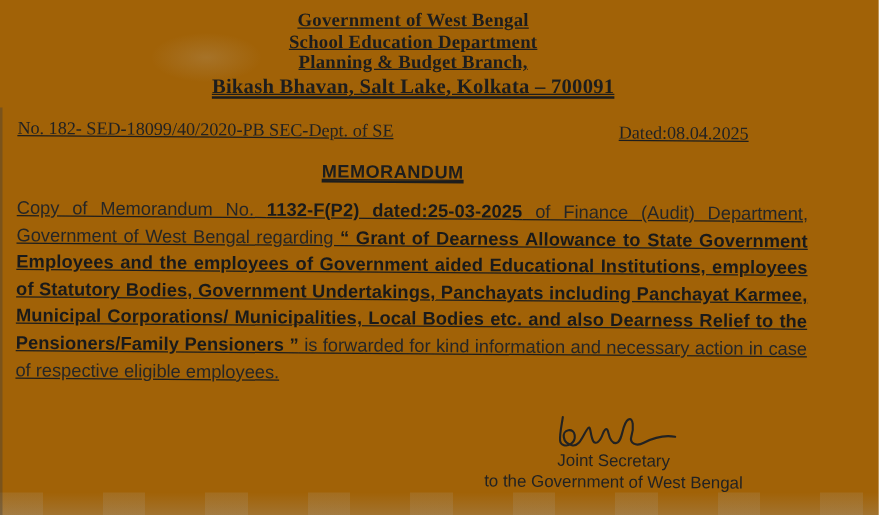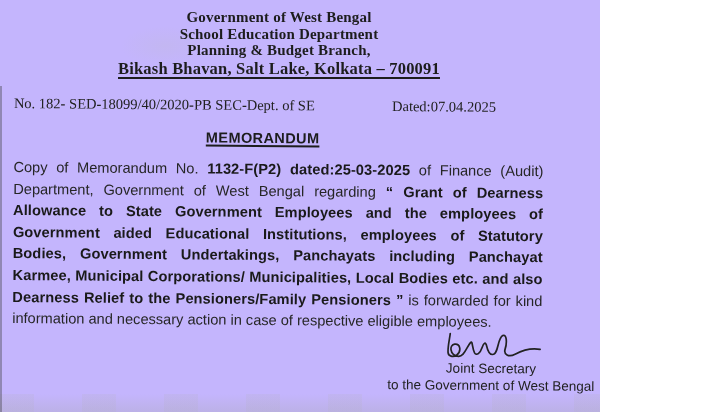--- a/index.html
+++ b/index.html
@@ -1,23 +1,24 @@
 <!DOCTYPE html>
 <html><head>
 <meta charset="utf-8">
 <style>
   html,body { margin:0; padding:0; }
   .page {
     position: relative;
-    width: 600px;
+    width: 703px;
     height: 412px;
-    background: #c4b5fd;
+    background: #a16207;
     color: #1d1d1d;
     overflow: hidden;
     box-sizing: border-box;
+    text-decoration: underline;
   }
   
   .scan-noise-bottom {
     position: absolute; left:0; right:0; bottom:0; height:18px;
     background:
       repeating-linear-gradient(90deg, rgba(175,175,175,.14) 0 34px, rgba(255,255,255,0) 34px 82px),
       linear-gradient(to top, rgba(165,165,165,.25), rgba(255,255,255,0));
     pointer-events:none;
   }
   .scan-edge-left {
@@ -112,21 +113,21 @@
   <div class="letterhead">
     <div class="h-line">Government of West Bengal</div>
     <div class="h-line">School Education Department</div>
     <div class="h-line">Planning &amp; Budget Branch,</div>
     <div class="h-line h-address">Bikash Bhavan, Salt Lake, Kolkata – 700091</div>
   </div>
 
   <div class="skew">
     <div class="ref-row">
       <span>No. 182- SED-18099/40/2020-PB SEC-Dept. of SE</span>
-      <span>Dated:07.04.2025</span>
+      <span>Dated:08.04.2025</span>
     </div>
 
     <div class="memo-title">MEMORANDUM</div>
 
     <p class="body-text"><span>Copy of Memorandum No. </span><b>1132-F(P2) dated:25-03-2025</b><span> of Finance (Audit) Department, Government of West Bengal regarding </span><b>“ Grant of Dearness Allowance to State Government Employees and the employees of Government aided Educational Institutions, employees of Statutory Bodies, Government Undertakings, Panchayats including Panchayat Karmee, Municipal Corporations/ Municipalities, Local Bodies etc. and also Dearness Relief to the Pensioners/Family Pensioners ”</b><span> is forwarded for kind information and necessary action in case of respective eligible employees.</span></p>
   </div>
 
   <div class="sig-block">
     <svg class="sig-scribble" width="112" height="34" viewBox="0 0 112 34" fill="none" xmlns="http://www.w3.org/2000/svg">
       <path d="M15 5 C14.5 10 12.5 18 13 24 C13.3 27.5 18 29 21.5 26.5 C26.5 23 25.5 14.5 19.5 15.5 C14 16.5 14.5 25.5 22.5 27.5 C29 29 31.5 18 35.5 13.5 C37.5 11.5 37 19.5 39.5 24 C41.5 27.2 45 24.5 47 18.5 C48.6 14 50.5 12.5 51.5 17 C52.3 20.5 53.5 25.5 57.5 25.5 C63.5 25.5 62 9.5 67.5 6.5 C71.5 4.4 72 13.5 70 20 C68.4 25.3 73.5 28.5 80 25 C87.5 21 96.5 18.5 105 20" stroke="#222" stroke-width="1.7" stroke-linecap="round"></path>

